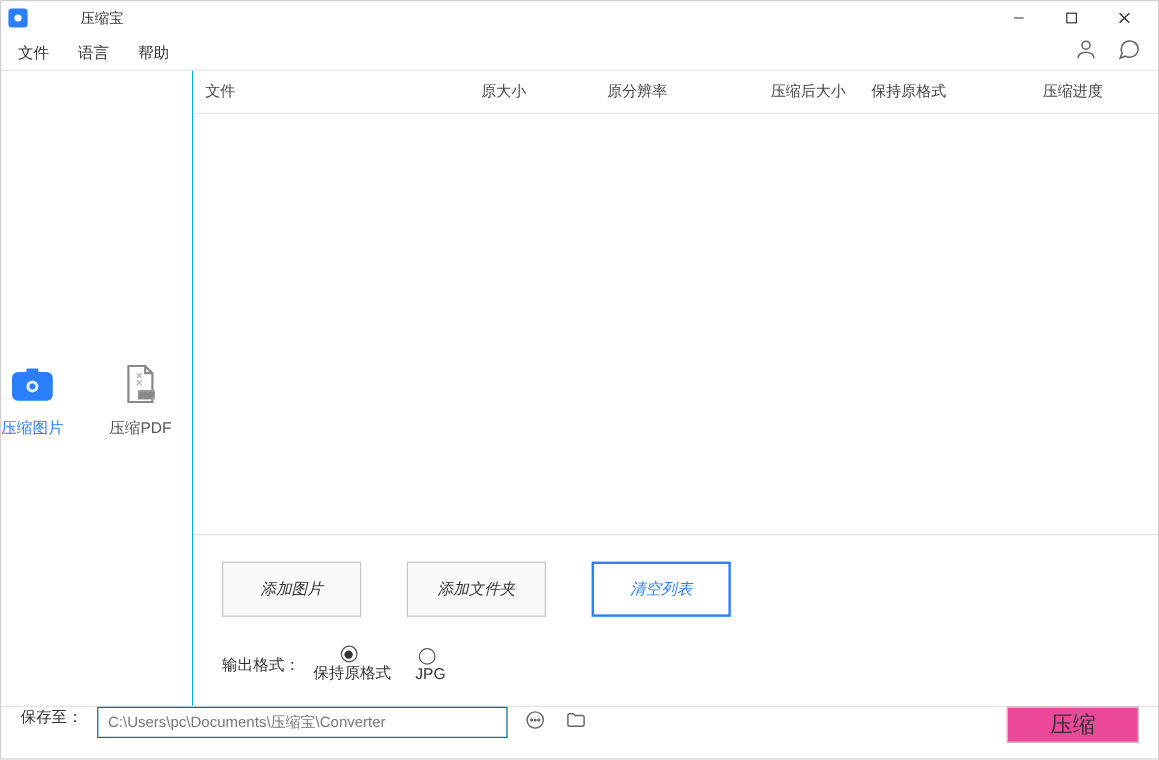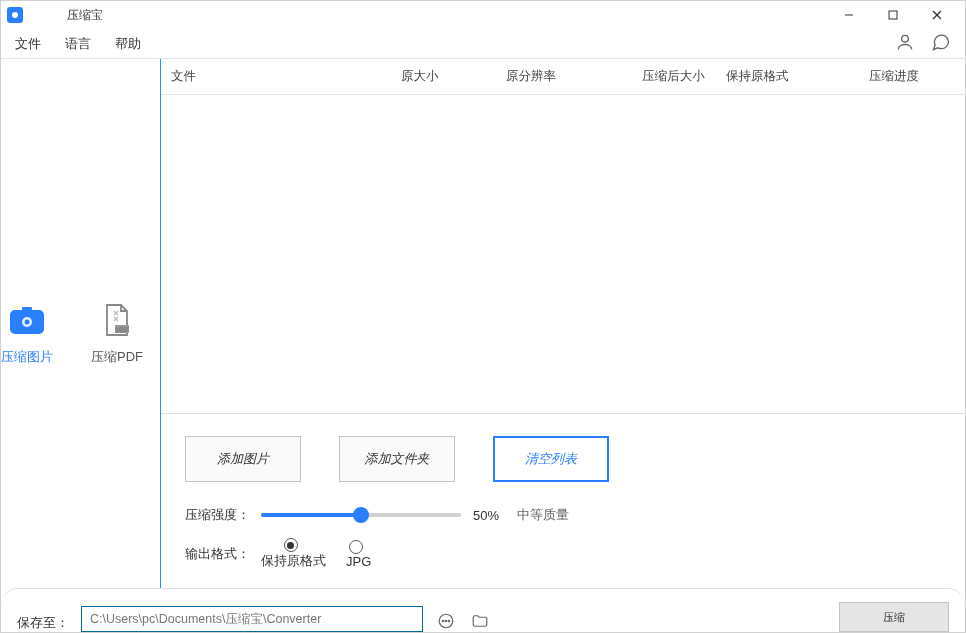--- a/index.html
+++ b/index.html
@@ -59,27 +59,27 @@
 .pct { width:44px; }
 .qual { color:#666; }
 
 .radio-row { display:flex; align-items:center; font-size:13px; color:#333; }
 .radio-row .lbl { width:76px; }
 .radio-opt { display:flex; align-items:center; margin-right:20px; cursor:pointer;flex-direction:column; }
 .radio-circle { width:14px; height:14px; border:1.5px solid #555; border-radius:50%; margin-right:6px; display:flex; align-items:center; justify-content:center; }
 .radio-circle.checked::after { content:""; width:7px; height:7px; background:#333; border-radius:50%; }
 
 
-.footer { height:44px; border-top:1px solid #e0e0e0; display:flex; align-items:flex-end; padding: 0 16px; gap:12px;border-radius:17px; }
+.footer { height:44px; border-top:1px solid #e0e0e0; display:flex; align-items:flex-start; padding: 0 16px; gap:12px; }
 .footer-label { font-size:13px; color:#333; }
 .path-input { flex:1; max-width:560px; height:26px; border:1px solid #0369a1; font-size:12.5px; color:#777; padding:0 8px; background:#fff; }
 .foot-icon { width:22px; height:22px; display:flex; align-items:center; justify-content:center; color:#666; cursor:pointer; }
 .foot-icon svg { width:18px; height:18px; }
 .spacer { flex:1; }
-.compress-btn { width:110px; height:30px; border:1px solid #c4c4c4; background:#e5e5e5; font-size:11px; color:#333; display:flex; align-items:center; justify-content:center; cursor:pointer; }
+.compress-btn { width:110px; height:30px; border:1px solid #c4c4c4; background:#ec4899; font-size:19px; color:#333; display:flex; align-items:center; justify-content:center; cursor:pointer; }
 </style>
 </head>
 <body>
 
 <div class="titlebar">
   <div class="app-icon"></div>
   <div class="app-title">压缩宝</div>
   <div class="win-controls">
     <div class="win-btn">
       <svg width="12" height="12" viewBox="0 0 12 12">
@@ -161,29 +161,20 @@
 
     <div class="table-body"></div>
 
     <div class="bottom-panel">
       <div class="btn-row">
         <div class="flat-btn">添加图片</div>
         <div class="flat-btn">添加文件夹</div>
         <div class="flat-btn selected">清空列表</div>
       </div>
 
-      <div class="row-line">
-        <span class="lbl">压缩强度：</span>
-        <div class="slider">
-          <div class="slider-fill" style="width:50%"></div>
-          <div class="slider-thumb" style="left:50%"></div>
-        </div>
-        <span class="pct">50%</span>
-        <span class="qual">中等质量</span>
-      </div>
 
       <div class="radio-row">
         <span class="lbl">输出格式：</span>
         <div class="radio-opt">
           <span class="radio-circle checked"></span>
           <span>保持原格式</span>
         </div>
         <div class="radio-opt">
           <span class="radio-circle"></span>
           <span>JPG</span>

